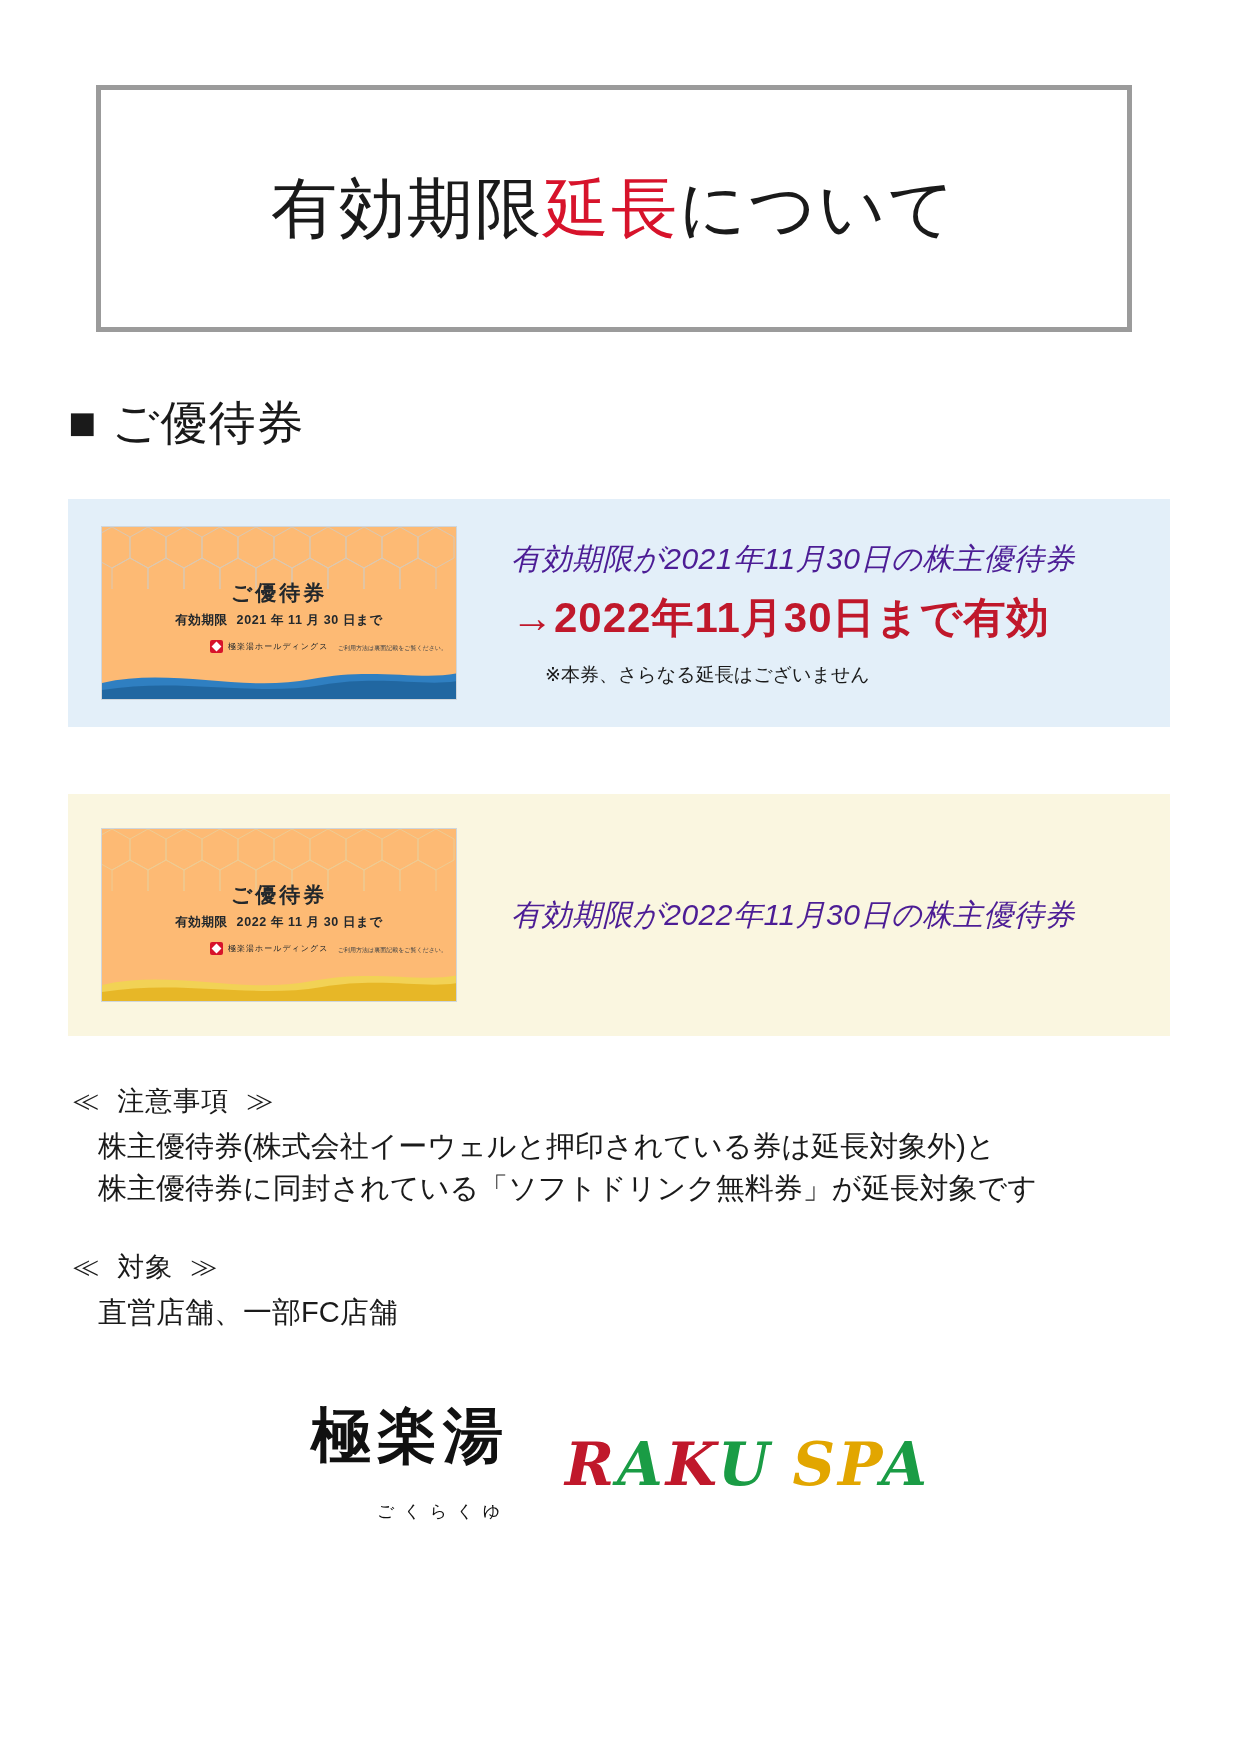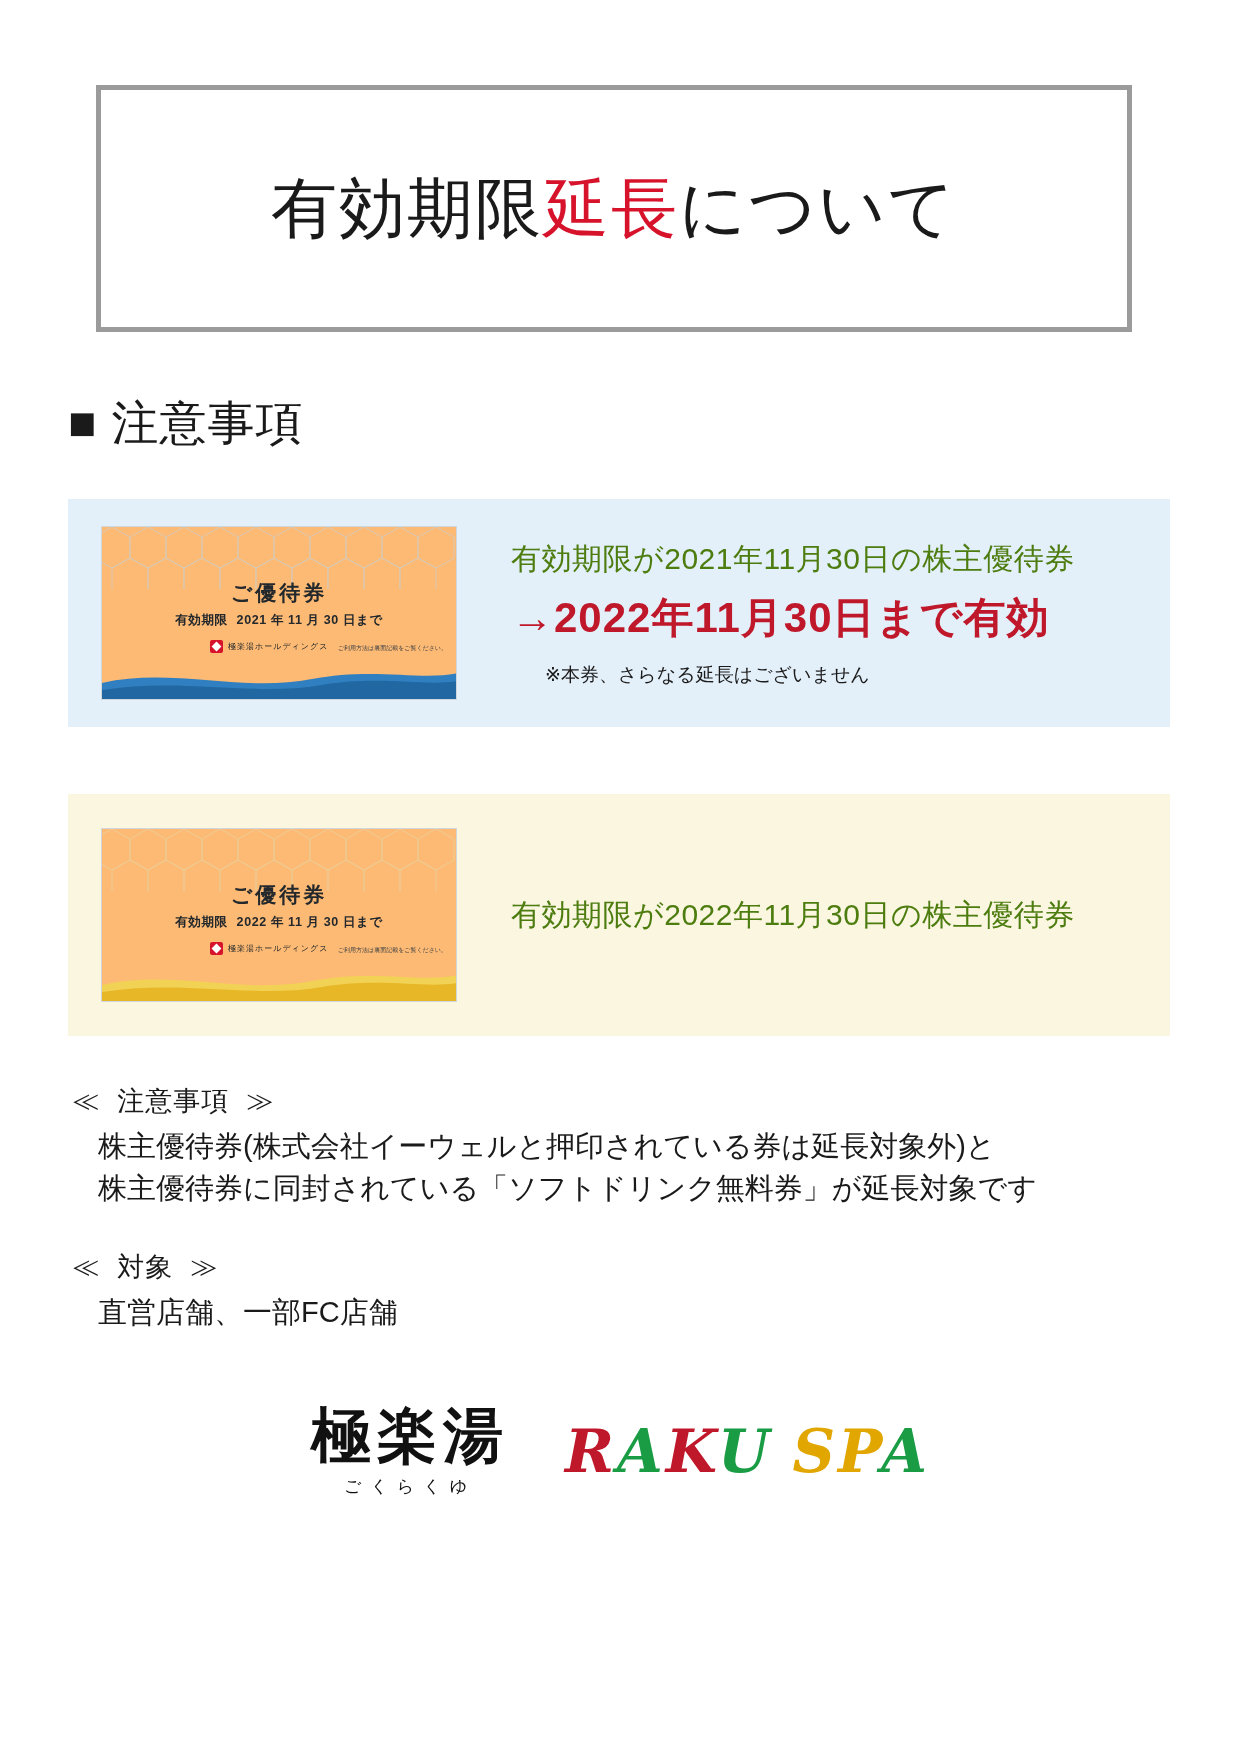--- a/index.html
+++ b/index.html
@@ -153,22 +153,23 @@
   }
 
   
   .row-text {
     margin-left: 54px;
     flex: 1 1 auto;
   }
   .txt-top {
     font-size: 30px;
     letter-spacing: .5px;
-    color: #4d7c0f;
-    white-space: nowrap;
+    color: #4c1d95;
+    white-space: nowrap;
+    font-style: italic;
   }
   .txt-main {
     margin-top: 10px;
     font-size: 42px;
     font-weight: 700;
     color: #c0182b;
     letter-spacing: 1px;
     white-space: nowrap;
   }
   .txt-sub {
@@ -206,21 +207,22 @@
     right: 0;
     top: 1405px;
     display: flex;
     align-items: center;
     justify-content: center;
     gap: 56px;
   }
   .logo-goku {
     display: flex;
     flex-direction: column;
-    align-items: center;
+    align-items: flex-end;
+    gap: 25px;
   }
   .logo-goku .kanji {
     font-family: "DejaVu Serif", "Liberation Serif", serif;
     font-size: 60px;
     font-weight: 700;
     letter-spacing: 6px;
     color: #111111;
     line-height: 1;
   }
   .logo-goku .kana {
@@ -243,21 +245,21 @@
   .logo-raku .c4 { color: #1a9c45; }
   .logo-raku .sp { display: inline-block; width: 20px; }
 </style>
 </head>
 <body>
 
 <div class="title-box">
   <div class="title-line"><span>有効期限</span><span class="accent">延長</span><span>について</span></div>
 </div>
 
-<div class="section-heading">■ 注意事項</div>
+<div class="section-heading">■ ご優待券</div>
 
 <div class="row row-blue">
   <div class="coupon-wrap">
     <div class="coupon">
       <svg class="hexpattern" viewBox="0 0 356 62" preserveAspectRatio="none">
         <g fill="none" stroke="#bdd4e6" stroke-width="1">
           <path d="M10 0 L28 10 L28 31 L10 41 L-8 31 L-8 10 Z"></path>
           <path d="M46 0 L64 10 L64 31 L46 41 L28 31 L28 10 Z"></path>
           <path d="M82 0 L100 10 L100 31 L82 41 L64 31 L64 10 Z"></path>
           <path d="M118 0 L136 10 L136 31 L118 41 L100 31 L100 10 Z"></path>

